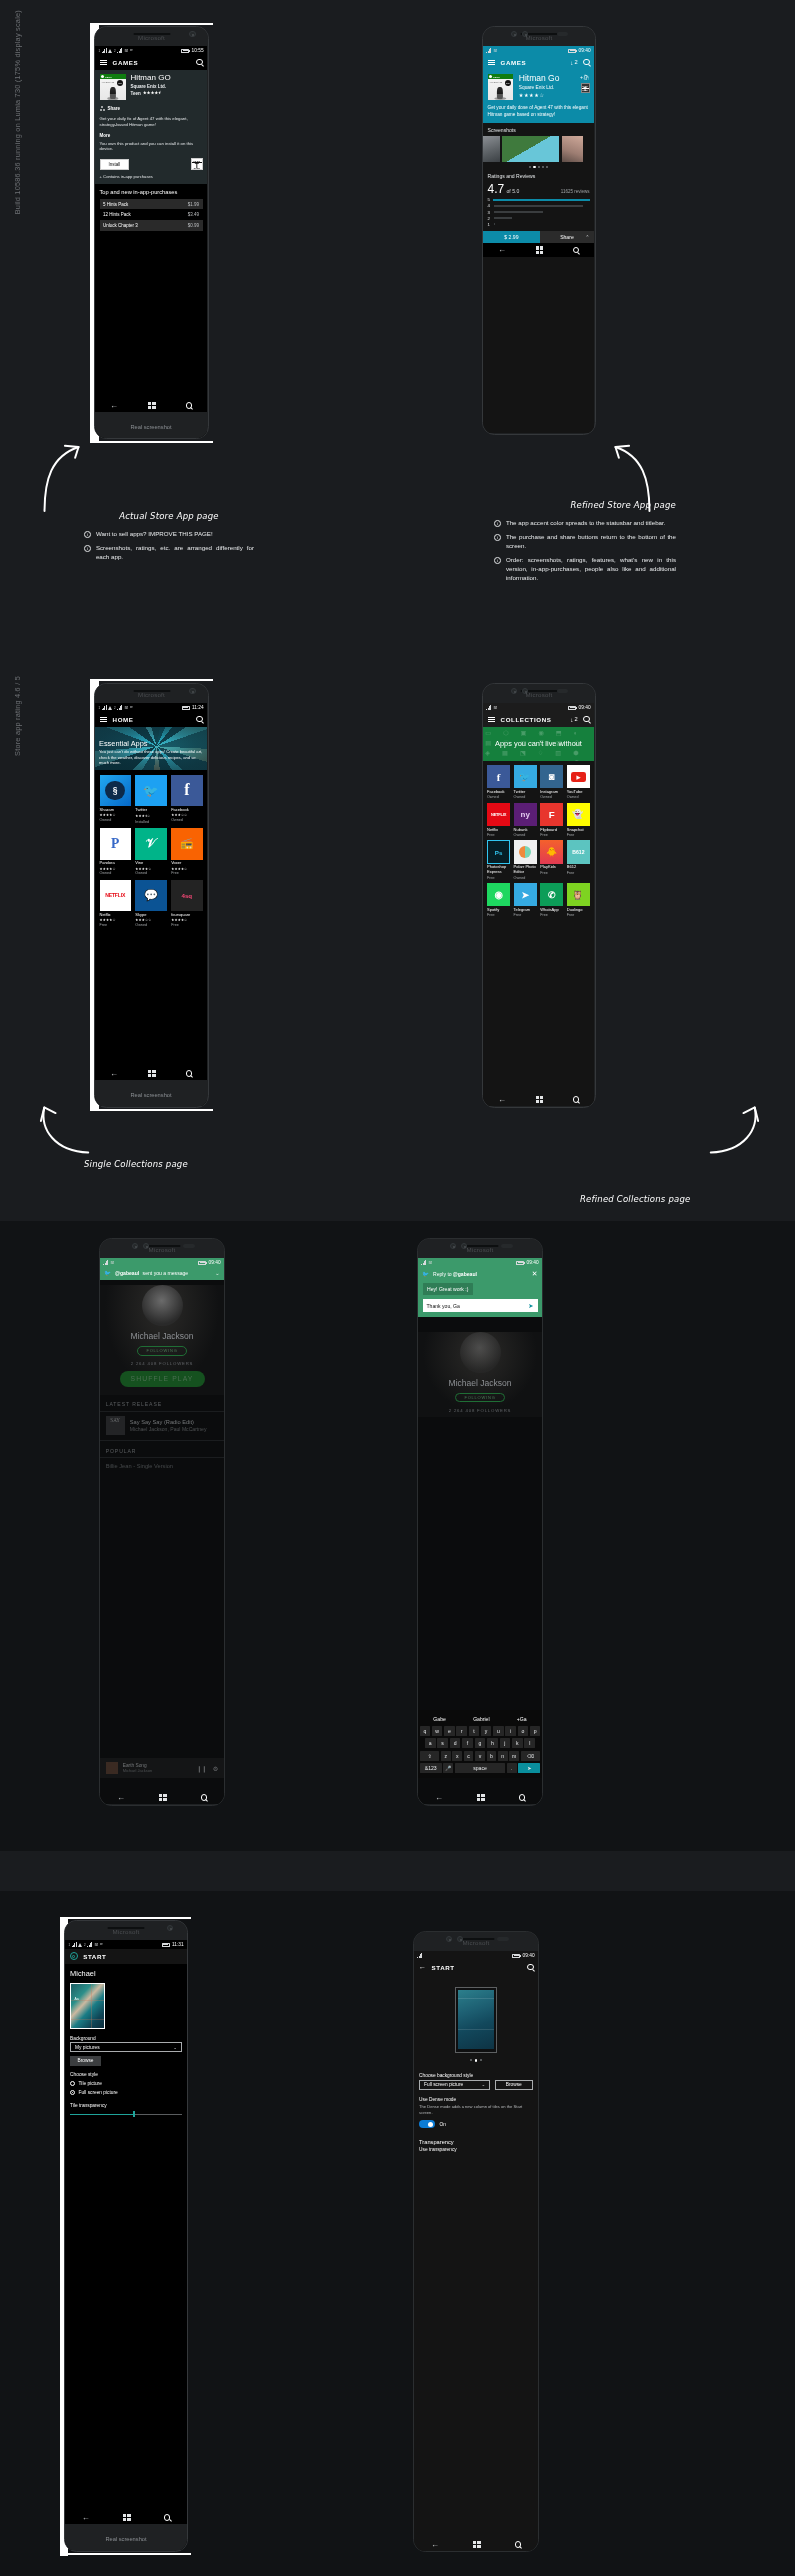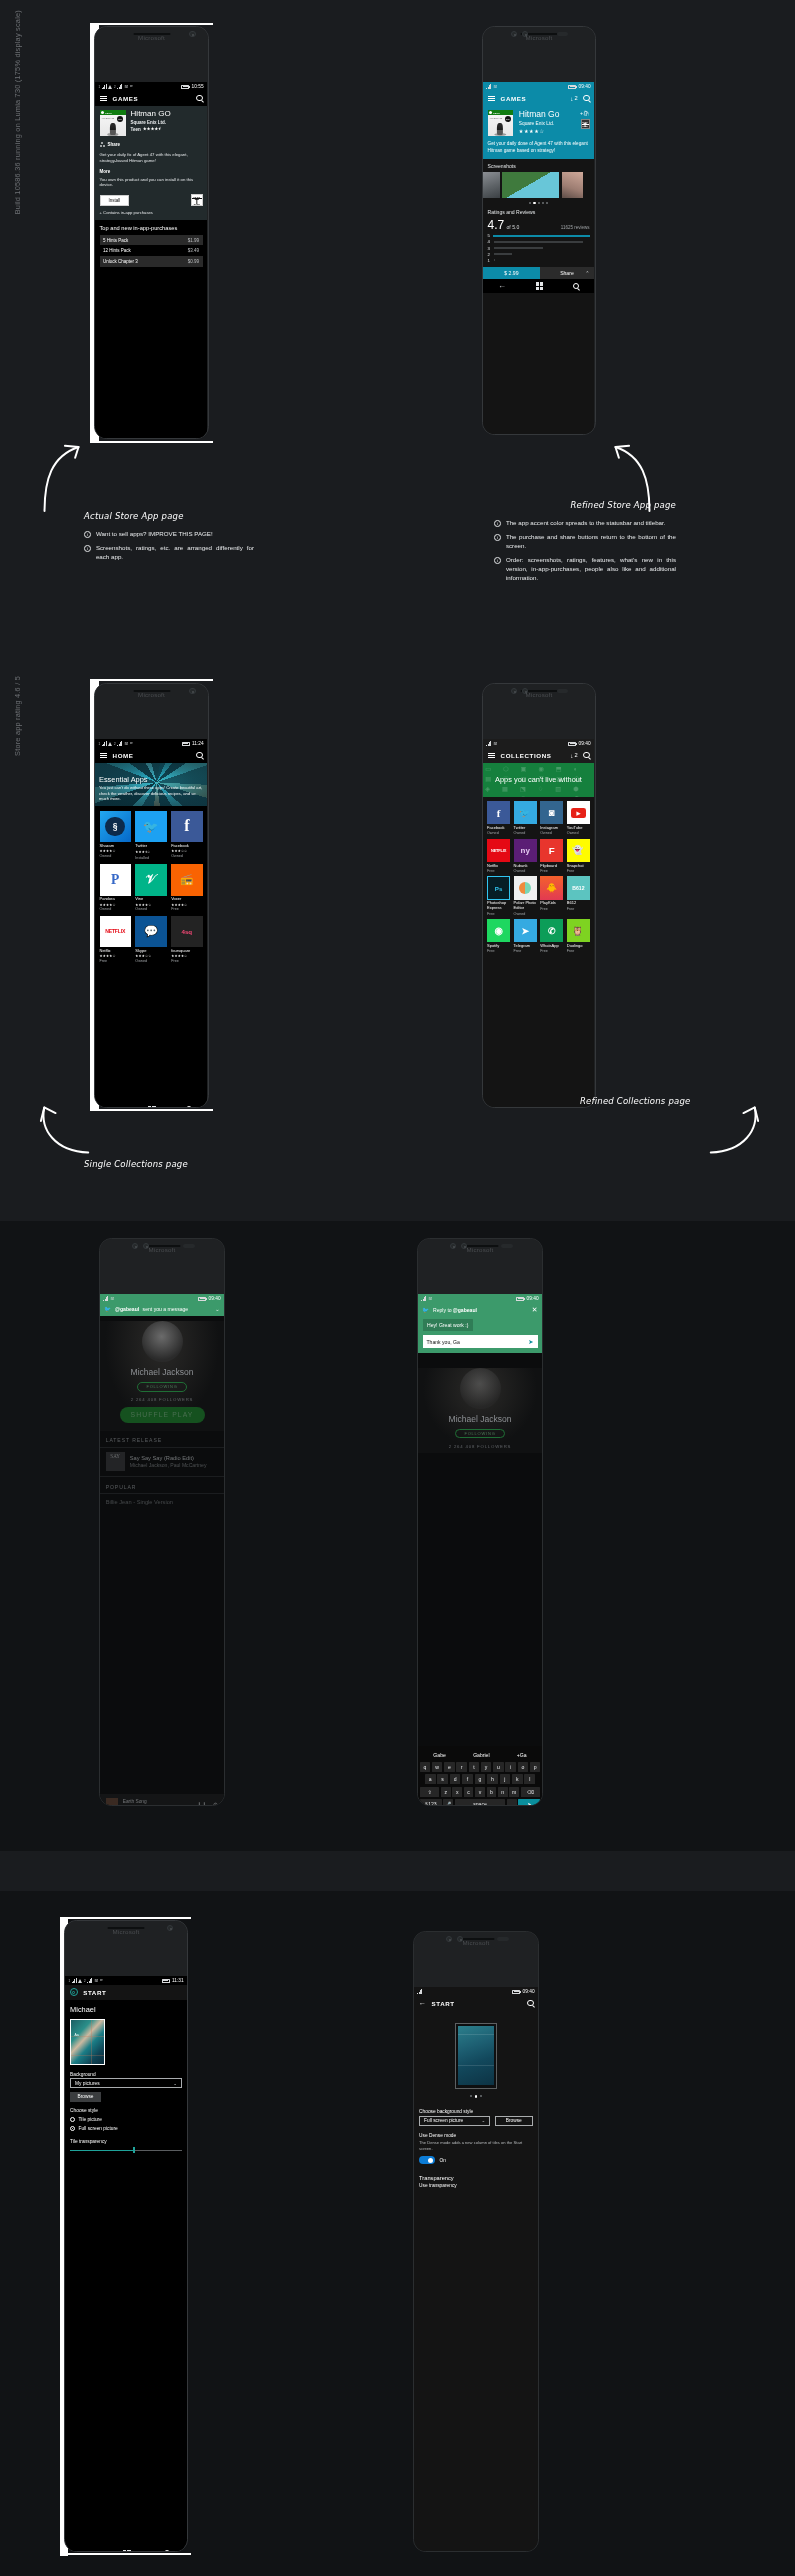--- a/index.html
+++ b/index.html
@@ -46,21 +46,21 @@
   .phone .cam {
     position:absolute; top:4px; width:6.2px; height:6.2px; border-radius:50%;
     background:#26292b; border:0.6px solid #34383b;
   }
   .phone .cam::after{content:"";position:absolute;top:1.7px;left:1.7px;width:2.3px;height:2.3px;border-radius:50%;background:#4a4e51;}
   .phone .sensor{position:absolute; top:5.1px; width:11.4px;height:4px;border-radius:2.3px;background:#26292b;}
   .phone .oem {
     position:absolute; top:6.8px; left:0; right:0; text-align:center;
     color:#4a4d50; font-size:6.2px; letter-spacing:0.2px;
   }
-  .screen { position:relative; overflow:hidden; background:#000;margin-top:36px; }
+  .screen { position:relative; overflow:hidden; background:#000; }
 
   
   .statusbar { display:flex; align-items:center; height:8.5px; padding:0 3.4px; font-size:4.5px; color:#fff; }
   .statusbar .left { display:flex; align-items:center; gap:1.7px; }
   .statusbar .right { margin-left:auto; display:flex; align-items:center; gap:2.3px; }
   .sig { display:inline-block; position:relative; width:5.1px; height:4.5px; }
   .sig i { position:absolute; bottom:0; width:0.9px; background:#d8dadc; }
   .sig i:nth-child(1){left:0;height:1.1px}
   .sig i:nth-child(2){left:1.3px;height:2.3px}
   .sig i:nth-child(3){left:2.6px;height:3.4px}
@@ -162,21 +162,21 @@
   .banner2 { height:34px; display:flex; align-items:center; justify-content:center; position:relative; overflow:hidden;}
   .banner2 span { color:#fff; font-size:7.4px; font-weight:300; position:relative; z-index:2;}
   .grid3 { display:grid; grid-template-columns:repeat(3,1fr); gap:4.5px; padding:5.1px 4.5px;}
   .grid4 { display:grid; grid-template-columns:repeat(4,1fr); gap:3.4px; padding:4.5px 4px;}
   .tile { width:100%; aspect-ratio:1/1; display:flex; align-items:center; justify-content:center; font-weight:bold; position:relative; overflow:hidden;}
   .app-name { color:#fff; font-size:4px; margin-top:1.7px; line-height:1.2;}
   .app-sub { color:#a0a4a7; font-size:3.7px; margin-top:0.6px;}
   .app-stars { color:#fff; font-size:3.4px; letter-spacing:0.2px; margin-top:0.6px;}
 
   
-  .hand { font-family:"DejaVu Sans", sans-serif; font-style:italic; color:#fff; font-size:8.5px; letter-spacing:0.2px;}
+  .hand { font-family:"DejaVu Sans", sans-serif; font-style:italic; color:#fff; font-size:8.5px; letter-spacing:0.2px;text-align:center;}
   .notes { margin-top:9px; }
   .note { display:flex; gap:5.1px; margin-bottom:5.1px; }
   .note .i {
     flex:0 0 6.8px; width:6.8px; height:6.8px; border:0.6px solid #e6e8ea; border-radius:50%;
     color:#e6e8ea; font-size:4.5px; display:flex; align-items:center; justify-content:center;
     font-family:"Liberation Serif", serif; margin-top:1.1px;
   }
   .note .t { color:#e9ebed; font-size:6.2px; line-height:1.45; text-align:justify; }
   .caption-real { position:absolute; color:#8b8f93; font-size:5.7px; }
 
@@ -843,21 +843,21 @@
           </span>
         <span class="mag"></span>
       </div>
     </div>
   </div>
 
   <svg class="arrow" style="left:704px; top:1096px;" width="62" height="68" viewBox="0 0 110 120">
     <path d="M90 20 C 98 60, 70 98, 12 100" stroke="#fff" stroke-width="3.5" fill="none" stroke-linecap="round"></path>
     <path d="M90 20 L 96 44 M90 20 L 70 30" stroke="#fff" stroke-width="3.5" fill="none" stroke-linecap="round"></path>
   </svg>
-  <div class="hand" style="position:absolute; left:580px; top:1096px;">Refined Collections page</div>
+  <div class="hand" style="position:absolute; left:580px; top:1194px;">Refined Collections page</div>
 
   <div class="phone" style="left:99px; top:1238px; width:126px; height:568px; border-color:#2b2e30;">
     <div class="brandbar">
       <div class="speaker"></div>
       <div class="cam" style="left:32px;"></div>
       <div class="cam" style="left:43px;"></div>
       <div class="sensor" style="right:29.5px;"></div>
       <div class="oem">Microsoft</div>
     </div>
     <div class="screen mj-wrap" style="width:124px;height:546px;">

